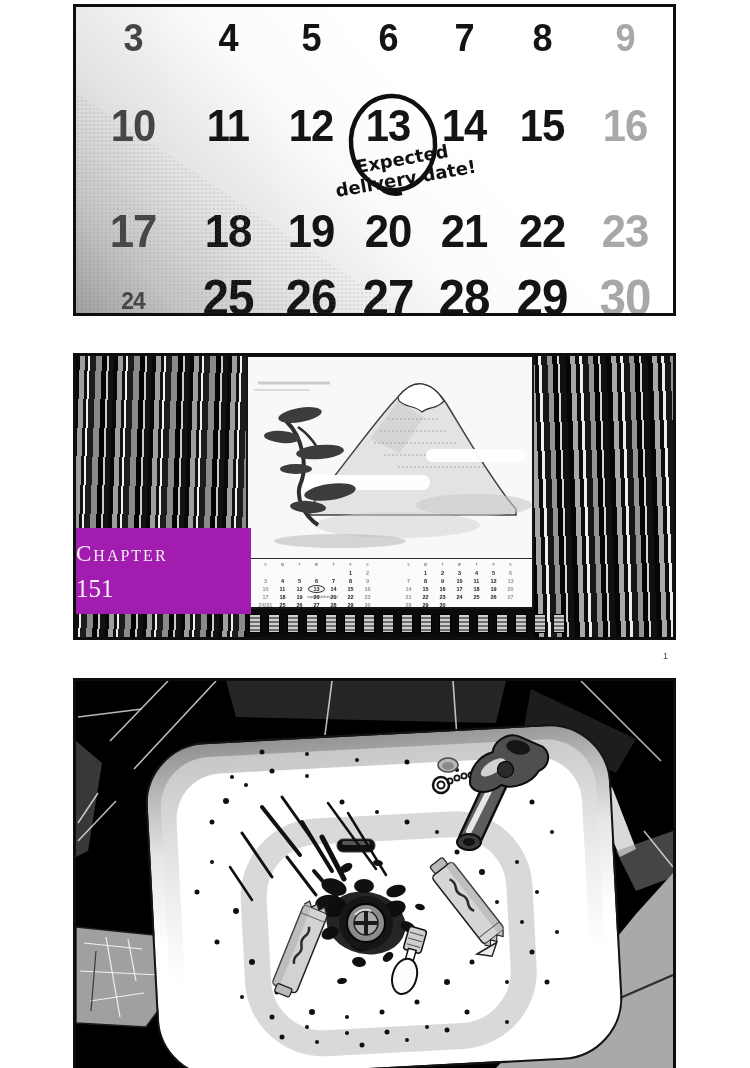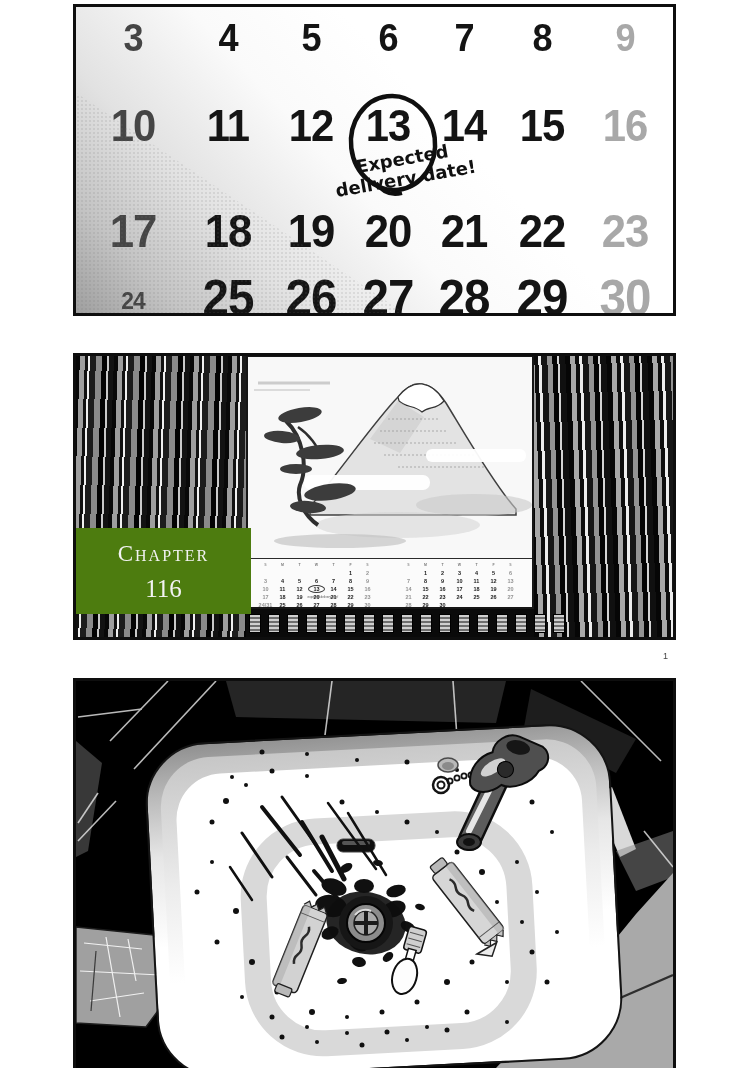--- a/index.html
+++ b/index.html
@@ -39,22 +39,22 @@
       box-sizing:border-box;border:2px solid #161616;border-top-width:1px;}
   .fuji{display:block;width:284px;height:201px;}
   .cal-strip{position:relative;width:284px;height:48px;background:#fbfbfb;border-top:1px solid #2a2a2a;}
   .mini{position:absolute;top:2px;display:grid;grid-template-columns:repeat(7,17px);grid-auto-rows:8px;}
   .mini-l{left:9px;} .mini-r{left:152px;}
   .mini .hd{font-size:3.5px;color:#7a7a7a;text-align:center;line-height:8px;font-weight:bold;}
   .mini .dc{font-size:5.5px;font-weight:bold;color:#1a1a1a;text-align:center;line-height:8px;}
   .mini .c0,.mini .c6{color:#949494;}
   .mini .circ{outline:1px solid #3a3a3a;outline-offset:-1px;border-radius:50%;}
   .mini-note{position:absolute;left:30px;top:36px;width:90px;font-size:3px;color:#555;text-align:center;}
-  .chapter-box{position:absolute;left:0;top:172px;width:175px;height:86px;background:#4d7c0f;
-      display:flex;flex-direction:column;align-items:center;justify-content:center;gap:11px;z-index:3;}
+  .chapter-box{position:absolute;left:0;top:172px;width:175px;height:86px;background:#a21caf;
+      display:flex;flex-direction:column;justify-content:center;gap:11px;z-index:3;}
   .chapter-word{font-family:"Liberation Serif",serif;font-variant:small-caps;font-size:23px;
       letter-spacing:2px;color:#f3f3f3;line-height:1;}
   .chapter-num{font-family:"Liberation Serif",serif;font-size:25px;color:#f3f3f3;line-height:1;}
   .blocks{position:absolute;left:170px;top:253px;width:288px;height:28px;background:#0a0a0a;
       display:flex;align-items:center;gap:7px;padding-left:3px;box-sizing:border-box;}
   .block{width:10px;height:17px;flex:0 0 auto;border:1px solid #000;
       background:repeating-linear-gradient(180deg,#cfcfcf 0 2px,#6e6e6e 2px 4px);}
 
   
   .p3{left:73px;top:678px;width:603px;height:390px;background:#000;border-bottom:none;}
@@ -250,21 +250,21 @@
             <div class="dc c4"></div>
             <div class="dc c5"></div>
             <div class="dc c6"></div>
           </div>
         <div class="mini-note">expected delivery date!</div>
       </div>
     </div>
 
     <div class="chapter-box">
       <div class="chapter-word">Chapter</div>
-      <div class="chapter-num">116</div>
+      <div class="chapter-num">151</div>
     </div>
 
     <div class="blocks" id="block-strip">
         <div class="block"></div>
         <div class="block"></div>
         <div class="block"></div>
         <div class="block"></div>
         <div class="block"></div>
         <div class="block"></div>
         <div class="block"></div>

